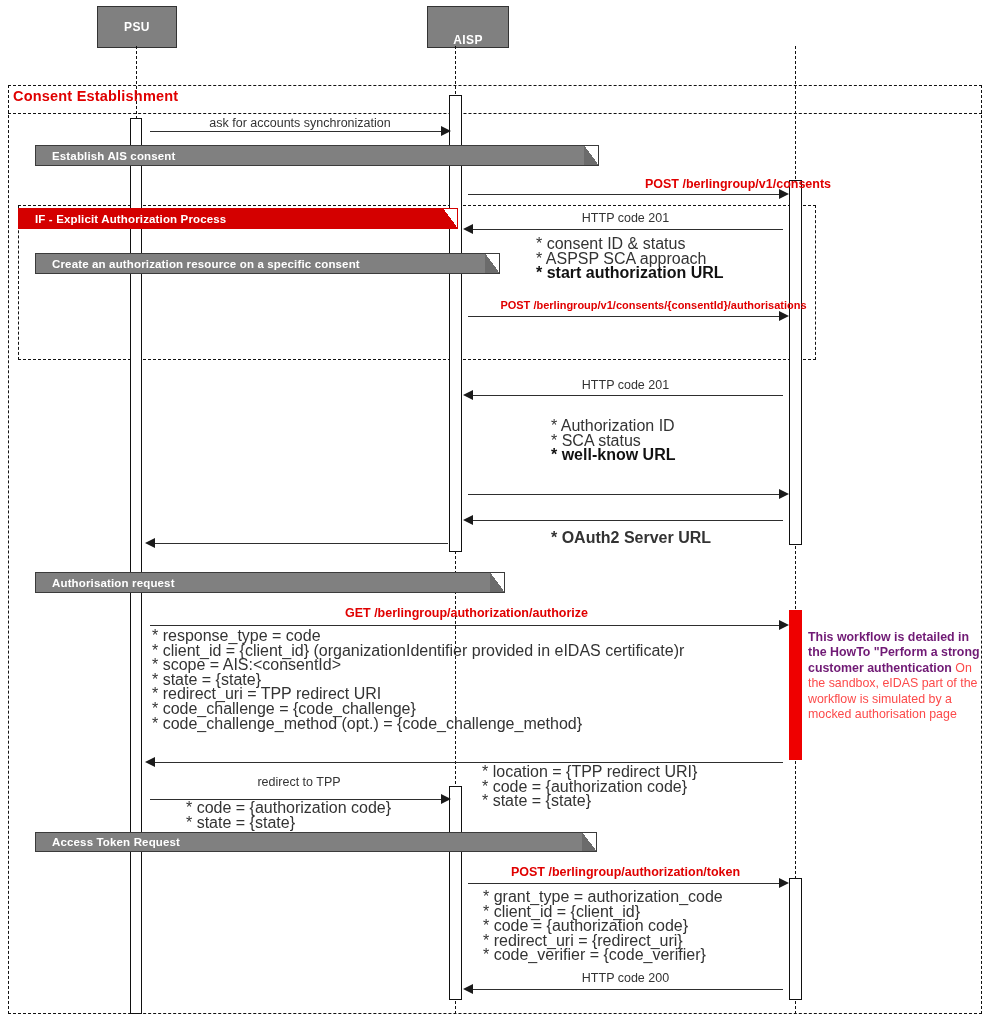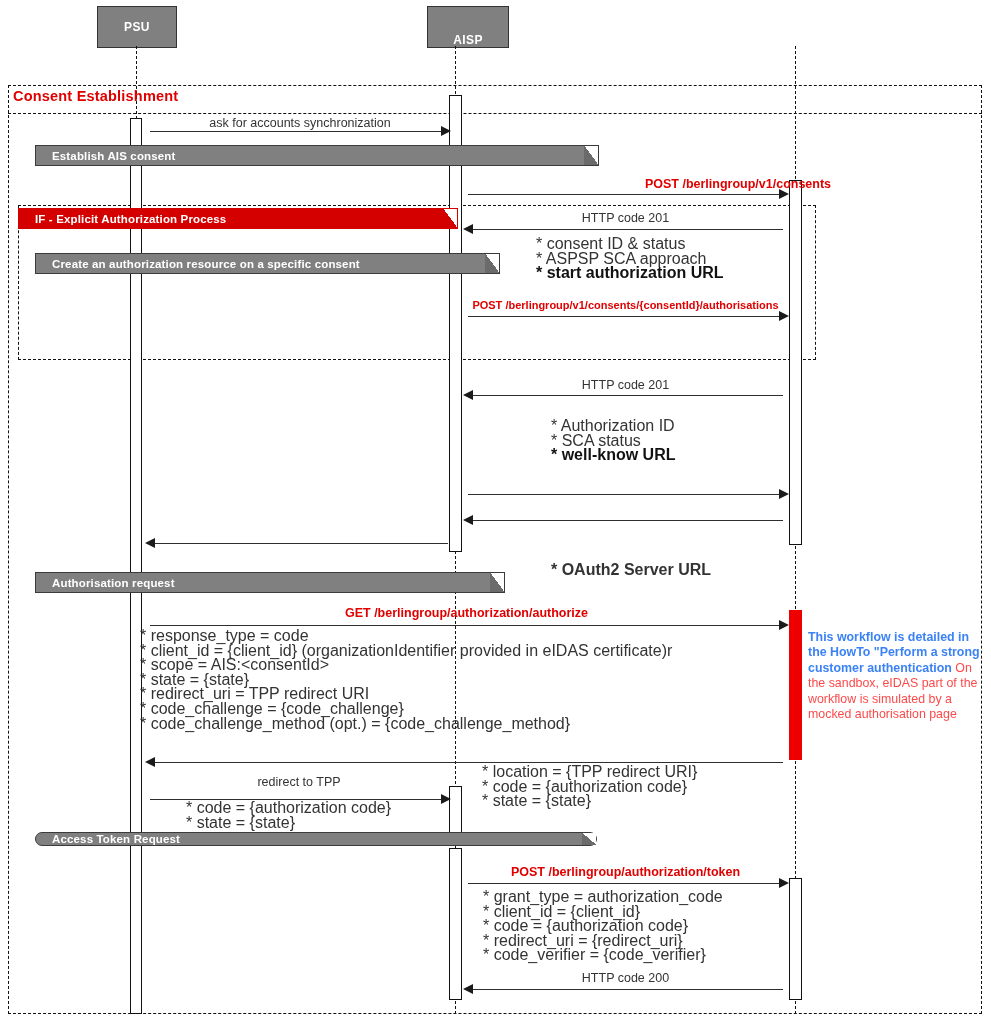--- a/index.html
+++ b/index.html
@@ -36,28 +36,28 @@
 
   
   .msg{position:absolute;height:0;border-top:1.5px solid #2e2e2e;}
   .arrow{position:absolute;width:0;height:0;border-top:5px solid transparent;
          border-bottom:5px solid transparent;}
   .arrow.right{border-left:10px solid #1b1b1b;}
   .arrow.left{border-right:10px solid #1b1b1b;}
 
   .msglabel{position:absolute;font-size:12.5px;color:#333;white-space:nowrap;text-align:center;}
   .msglabel.red{color:#e00000;font-weight:bold;}
-  .msglabel.redsm{color:#e00000;font-weight:bold;font-size:11px;}
+  .msglabel.redsm{color:#e00000;font-weight:bold;font-size:11px;margin-left:28px;}
 
   .paramlist{position:absolute;font-size:16px;color:#333;line-height:14.6px;white-space:nowrap;}
   .paramlist .b{font-weight:bold;color:#111;}
 
   
   .note{position:absolute;font-size:12.4px;line-height:15.4px;width:172px;}
-  .note .hl{color:#3b82f6;font-weight:bold;}
+  .note .hl{color:#701a75;font-weight:bold;}
   .note .lo{color:#fc4a4a;}
 </style>
 </head>
 <body>
 
 <div id="stage">
 
   <div class="actor-box" style="left:97px;top:6px;width:78px;height:40px;">
     <span>PSU</span>
   </div>
@@ -134,37 +134,37 @@
     <div>* Authorization ID</div>
     <div>* SCA status</div>
     <div class="b">* well-know URL</div>
   </div>
 
   <div class="msg" style="left:468px;top:494px;width:315px;"></div>
   <div class="arrow right" style="left:779px;top:489px;"></div>
 
   <div class="msg" style="left:468px;top:520px;width:315px;"></div>
   <div class="arrow left" style="left:463px;top:515px;"></div>
-  <div class="paramlist b" style="left:551px;top:563px;font-weight:bold;">
+  <div class="paramlist b" style="left:551px;top:531px;font-weight:bold;">
     <div>* OAuth2 Server URL</div>
   </div>
 
   <div class="msg" style="left:150px;top:543px;width:298px;"></div>
   <div class="arrow left" style="left:145px;top:538px;"></div>
 
   <div class="grpbar" style="left:35px;top:572px;width:470px;height:21px;">
     <span>Authorisation request</span>
     <span class="fold"></span>
   </div>
 
   <div class="msglabel red" style="left:150px;top:606px;width:633px;text-align:center;">GET /berlingroup/authorization/authorize</div>
   <div class="msg" style="left:150px;top:625px;width:633px;"></div>
   <div class="arrow right" style="left:779px;top:620px;"></div>
 
-  <div class="paramlist" style="left:140px;top:629px;">
+  <div class="paramlist" style="left:152px;top:629px;">
     <div>* response_type = code</div>
     <div>* client_id = {client_id} (organizationIdentifier provided in eIDAS certificate)r</div>
     <div>* scope = AIS:&lt;consentId&gt;</div>
     <div>* state = {state}</div>
     <div>* redirect_uri = TPP redirect URI</div>
     <div>* code_challenge = {code_challenge}</div>
     <div>* code_challenge_method (opt.) = {code_challenge_method}</div>
   </div>
 
   <div class="note" style="left:808px;top:630px;">
@@ -183,21 +183,21 @@
 
   <div class="msglabel" style="left:150px;top:775px;width:298px;">redirect to TPP</div>
   <div class="msg" style="left:150px;top:799px;width:294px;"></div>
   <div class="arrow right" style="left:441px;top:794px;"></div>
 
   <div class="paramlist" style="left:186px;top:801px;">
     <div>* code = {authorization code}</div>
     <div>* state = {state}</div>
   </div>
 
-  <div class="grpbar" style="left:35px;top:832px;width:562px;height:14px;border-radius:10px;">
+  <div class="grpbar" style="left:35px;top:832px;width:562px;height:20px;">
     <span>Access Token Request</span>
     <span class="fold"></span>
   </div>
 
   <div class="msglabel red" style="left:468px;top:865px;width:315px;text-align:center;">POST /berlingroup/authorization/token</div>
   <div class="msg" style="left:468px;top:883px;width:315px;"></div>
   <div class="arrow right" style="left:779px;top:878px;"></div>
 
   <div class="paramlist" style="left:483px;top:890px;">
     <div>* grant_type = authorization_code</div>

